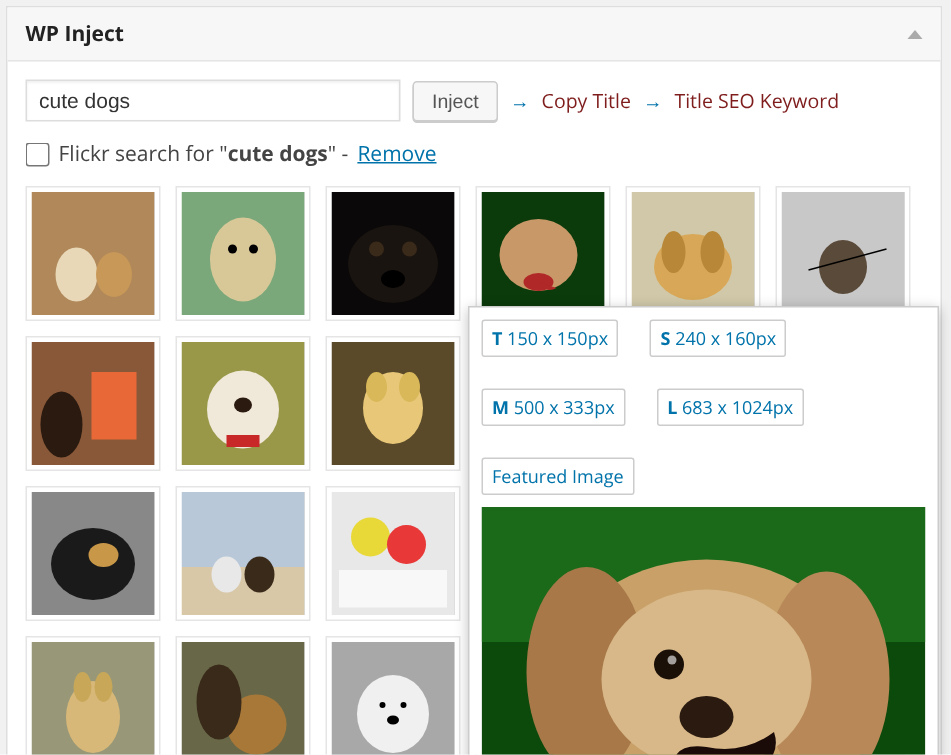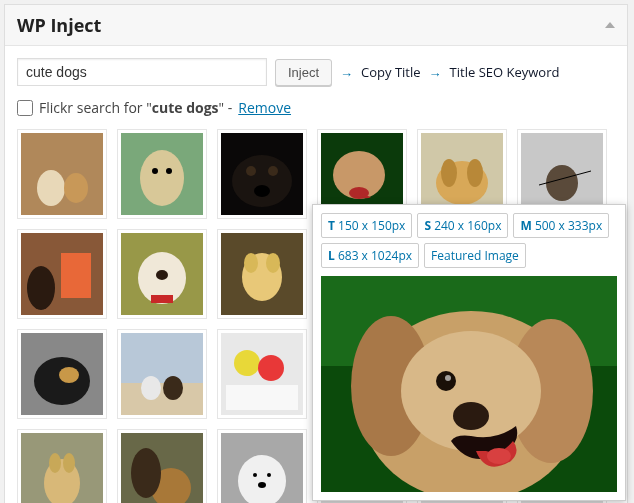--- a/index.html
+++ b/index.html
@@ -21,21 +21,21 @@
   }
   .panel-header {
     background: #f7f7f7;
     border-bottom: 1px solid #e5e5e5;
     padding: 8px 12px;
     display: flex;
     justify-content: space-between;
     align-items: center;
   }
   .panel-title {
-    font-size: 18px;
+    font-size: 14px;
     font-weight: bold;
     color: #222;
   }
   .collapse-icon {
     width: 0; height: 0;
     border-left: 5px solid transparent;
     border-right: 5px solid transparent;
     border-bottom: 6px solid #aaa;
   }
   .panel-body { padding: 12px; }
@@ -58,21 +58,21 @@
     background: #f7f7f7;
     border: 1px solid #ccc;
     padding: 5px 12px;
     font-size: 13px;
     cursor: pointer;
     color: #555;
     border-radius: 3px;
     box-shadow: 0 1px 0 #ccc;
   }
   .link {
-    color: #0f172a;
+    color: #7f1d1d;
     text-decoration: none;
     cursor: pointer;
     font-size: 13px;
   }
   .arrow { color: #0073aa; }
   .source-row {
     display: flex;
     align-items: center;
     gap: 6px;
     margin-bottom: 12px;
@@ -107,21 +107,21 @@
     width: 314px;
     background: #fff;
     border: 1px solid #ccc;
     box-shadow: 0 2px 8px rgba(0,0,0,0.25);
     padding: 8px;
     z-index: 100;
   }
   .size-btns {
     display: flex;
     flex-wrap: wrap;
-    gap: 5px;
+    gap: 21px;
     margin-bottom: 8px;
   }
   .size-btn {
     border: 1px solid #ccc;
     background: #fff;
     color: #0073aa;
     font-size: 12px;
     padding: 3px 6px;
     cursor: pointer;
     border-radius: 2px;

